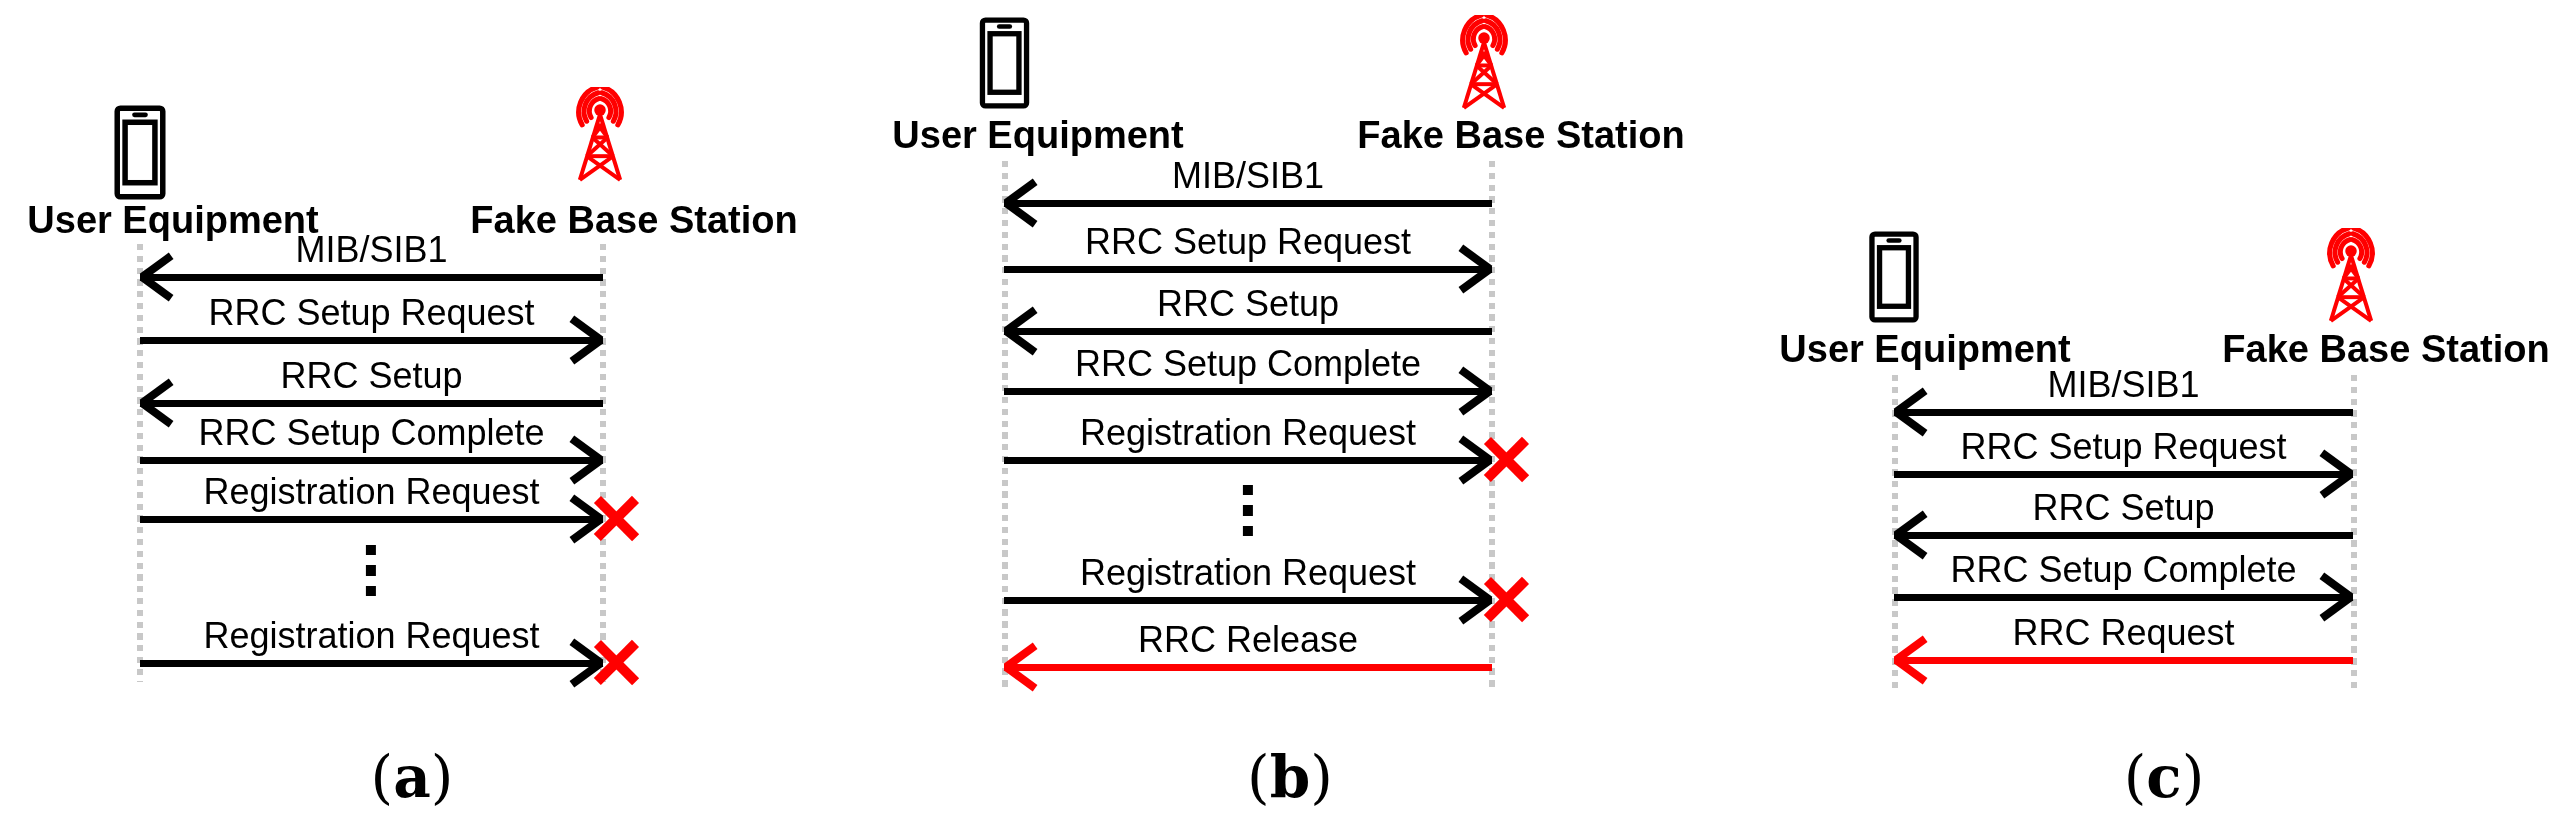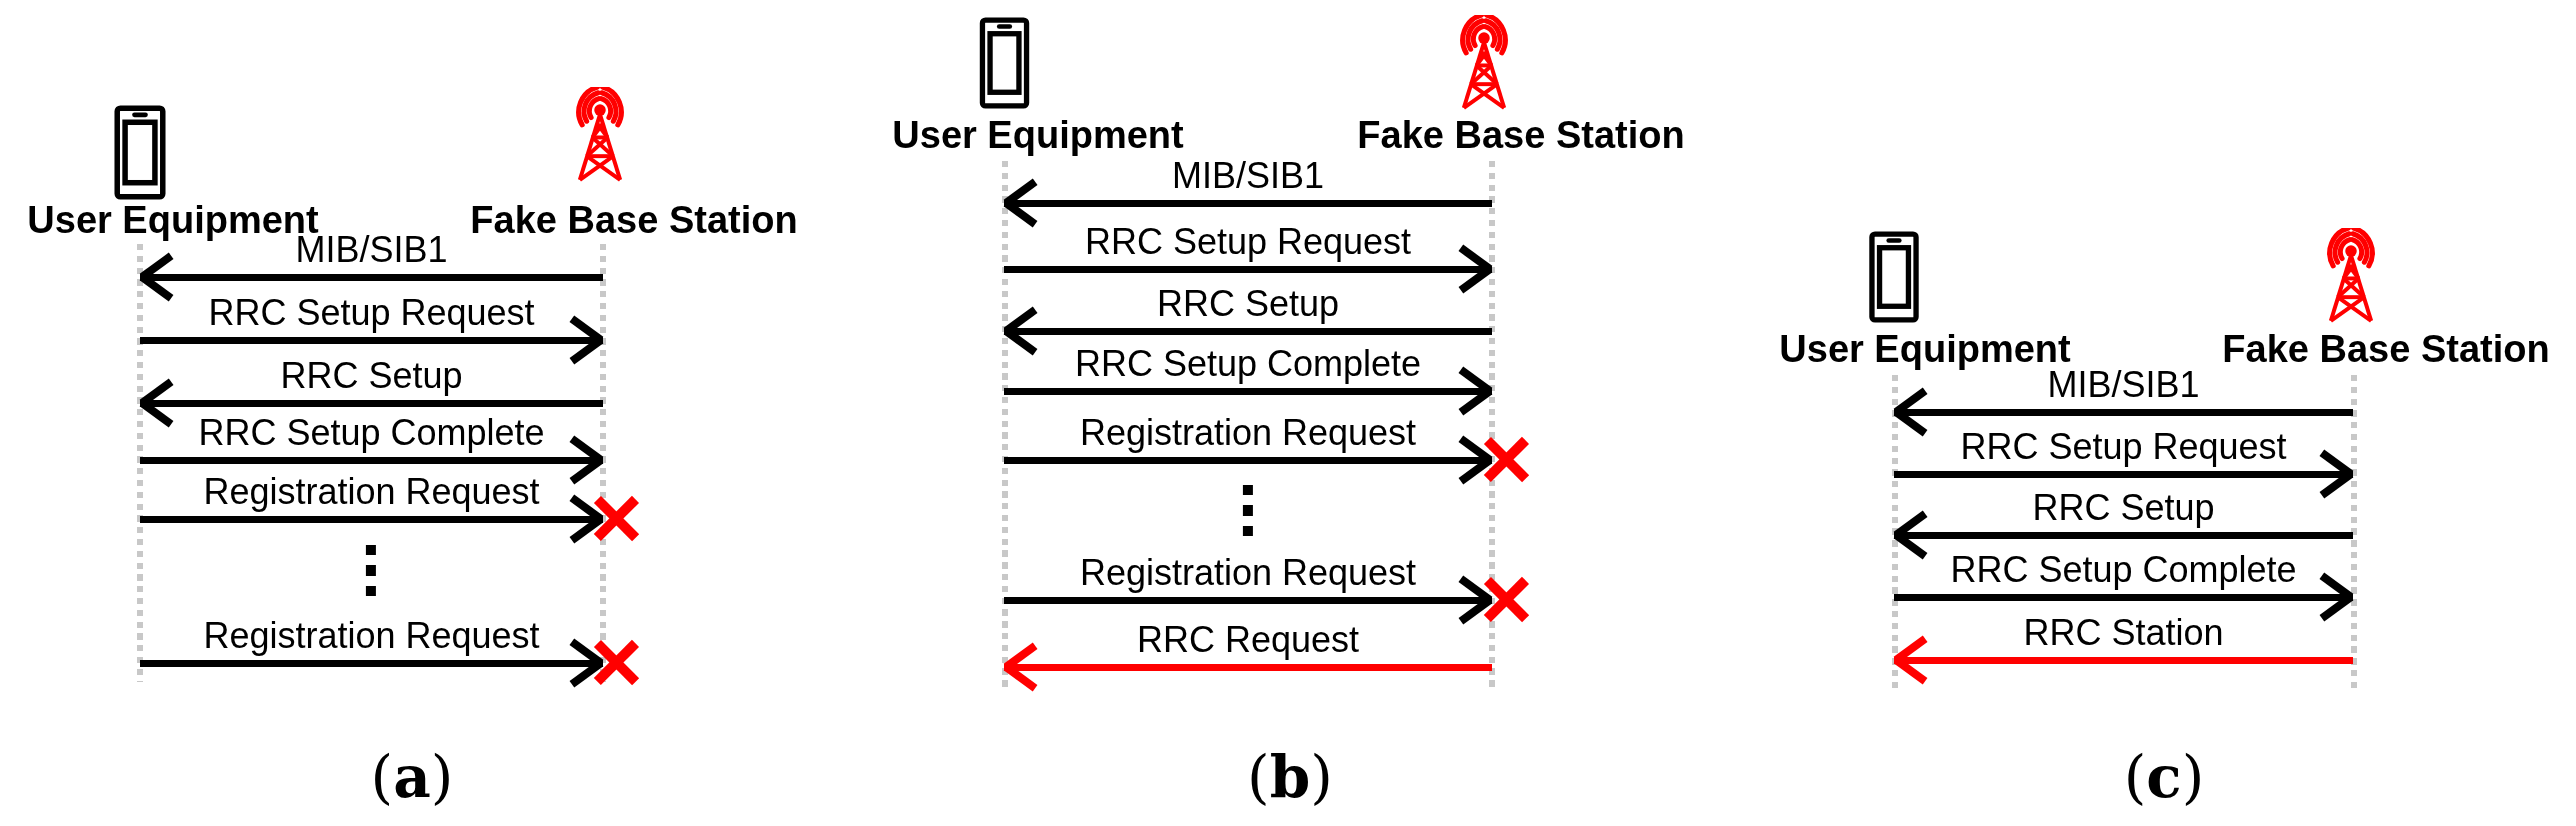--- a/index.html
+++ b/index.html
@@ -189,21 +189,21 @@
     </div>
 
     <div class="msg" style="left:1004px;top:600px;width:488px">
       <div class="msg-label">Registration Request</div>
       <div class="shaft"></div>
       <div class="head-r"></div>
     </div>
     <div class="xmark" style="left:1506px;top:600px"></div>
 
     <div class="msg red" style="left:1004px;top:667px;width:488px">
-      <div class="msg-label">RRC Request</div>
+      <div class="msg-label">RRC Release</div>
       <div class="shaft"></div>
       <div class="head-l"></div>
     </div>
 
     <div class="caption" style="left:1290px;top:748px"><span class="cap-open">(</span><span class="cap-letter">b</span><span class="cap-close">)</span></div>
   </div>
 
   <div>
     <svg class="icon" style="left:1868px;top:231px" width="52" height="92" viewBox="0 0 66 121">
         <use href="#phone-icon-def"></use>
@@ -232,21 +232,21 @@
       <div class="msg-label">RRC Setup</div>
       <div class="shaft"></div>
       <div class="head-l"></div>
     </div>
     <div class="msg" style="left:1894px;top:597px;width:459px">
       <div class="msg-label">RRC Setup Complete</div>
       <div class="shaft"></div>
       <div class="head-r"></div>
     </div>
     <div class="msg red" style="left:1894px;top:660px;width:459px">
-      <div class="msg-label">RRC Station</div>
+      <div class="msg-label">RRC Request</div>
       <div class="shaft"></div>
       <div class="head-l"></div>
     </div>
 
     <div class="caption" style="left:2164px;top:748px"><span class="cap-open">(</span><span class="cap-letter">c</span><span class="cap-close">)</span></div>
   </div>
 
 </div>
 
 

